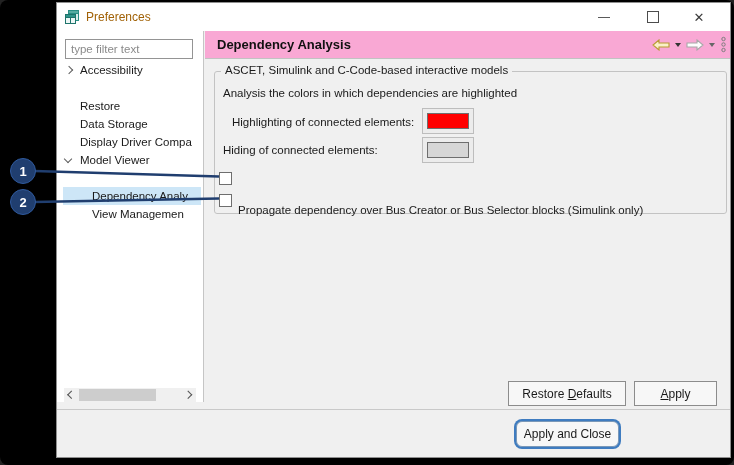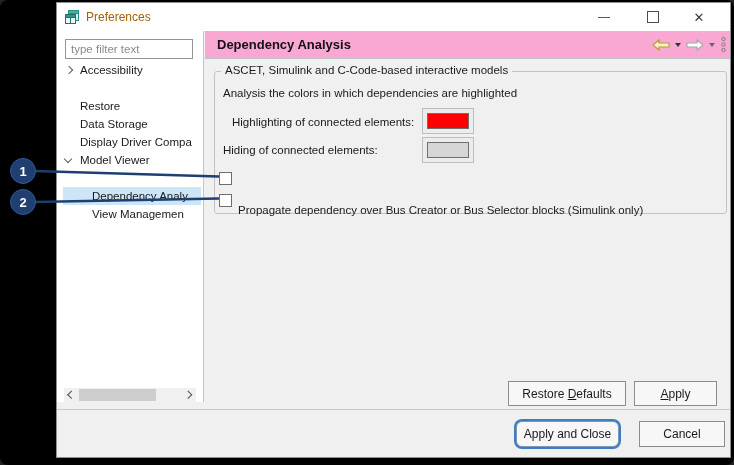--- a/index.html
+++ b/index.html
@@ -183,21 +183,20 @@
         <span><span>Restore </span><span class="u">D</span><span>efaults</span></span>
       </button>
       <button class="btn btn-apply">
         <span><span></span><span class="u">A</span><span>pply</span></span>
       </button>
     </div>
 
     <div class="footline"></div>
     <div class="footer">
       <button class="btn btn-applyclose">Apply and Close</button>
-      <button class="btn btn-cancel">Cancel</button>
     </div>
   </div>
 
   <div class="badge badge1">1</div>
   <div class="badge badge2">2</div>
   <svg class="overlay" viewBox="0 0 734 465">
     <line x1="34" y1="171" x2="219" y2="176.5" stroke="#203e6f" stroke-width="2.6"></line>
     <line x1="34" y1="202" x2="219" y2="198.5" stroke="#203e6f" stroke-width="2.6"></line>
   </svg>
 

